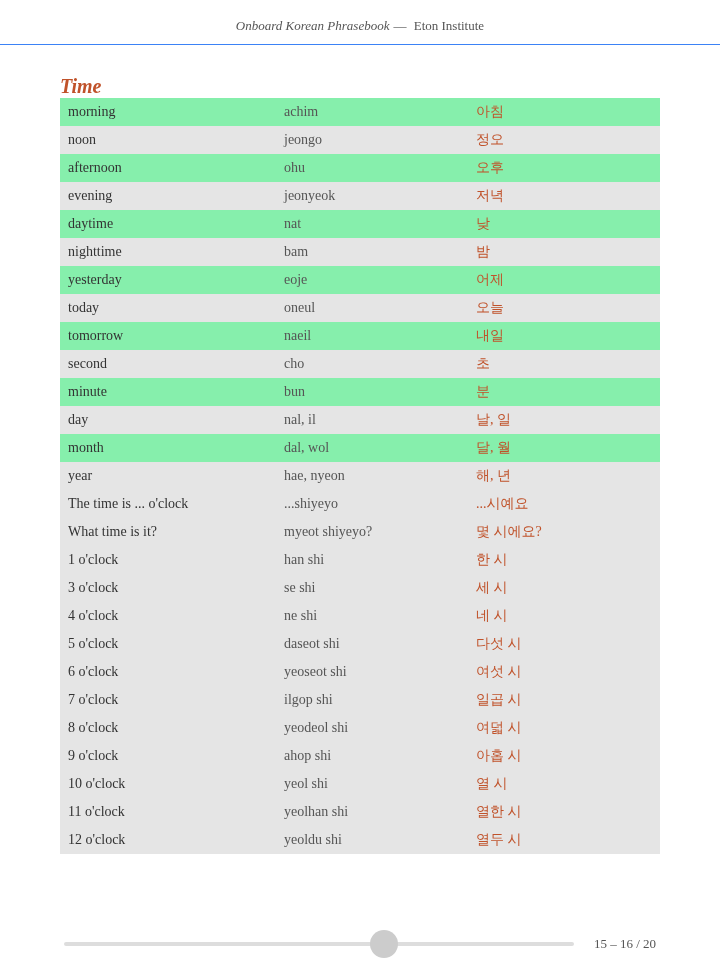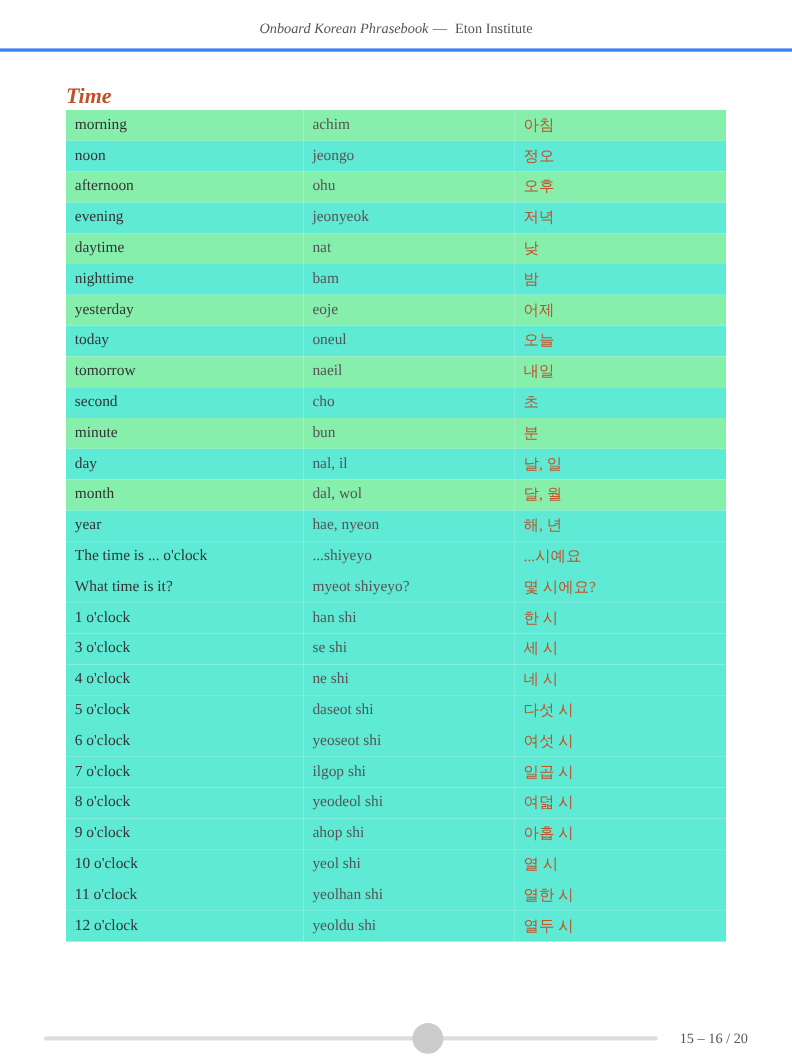--- a/index.html
+++ b/index.html
@@ -9,21 +9,21 @@
       background: #ffffff;
       font-family: Georgia, 'Times New Roman', serif;
       font-size: 14px;
       color: #333;
     }
     .header {
       text-align: center;
       padding: 18px 40px 10px;
       font-size: 13px;
       color: #555;
-      border-bottom: 3px solid #3b82f6;
+      border-bottom: 1px solid #3b82f6;
     }
     .header-title {
       font-style: italic;
     }
     .header-separator {
       color: #555;
       margin: 0 4px;
     }
     .header-publisher {
       color: #555;
@@ -39,21 +39,21 @@
     }
     table {
       width: 100%;
       border-collapse: collapse;
     }
     tr.shaded {
       background-color: #86efac;
       padding-left: 32px;
     }
     tr.plain {
-      background-color: #5eead4;
+      background-color: #e5e5e5;
     }
     td {
       padding: 5px 8px;
       vertical-align: middle;
       font-size: 14px;
     }
     td:first-child {
       width: 36%;
       color: #333;
     }
@@ -62,21 +62,21 @@
       color: #555;
     }
     td:nth-child(3) {
       width: 32%;
       color: #c0522a;
     }
     .footer {
       position: fixed;
       bottom: 0;
       width: 720px;
-      padding: 8px 40px;
+      padding: 8px 64px;
       display: flex;
       align-items: center;
       justify-content: flex-start;
       gap: 10px;
     }
     .scrollbar-track {
       flex: 1;
       height: 4px;
       background: #ddd;
       border-radius: 2px;

